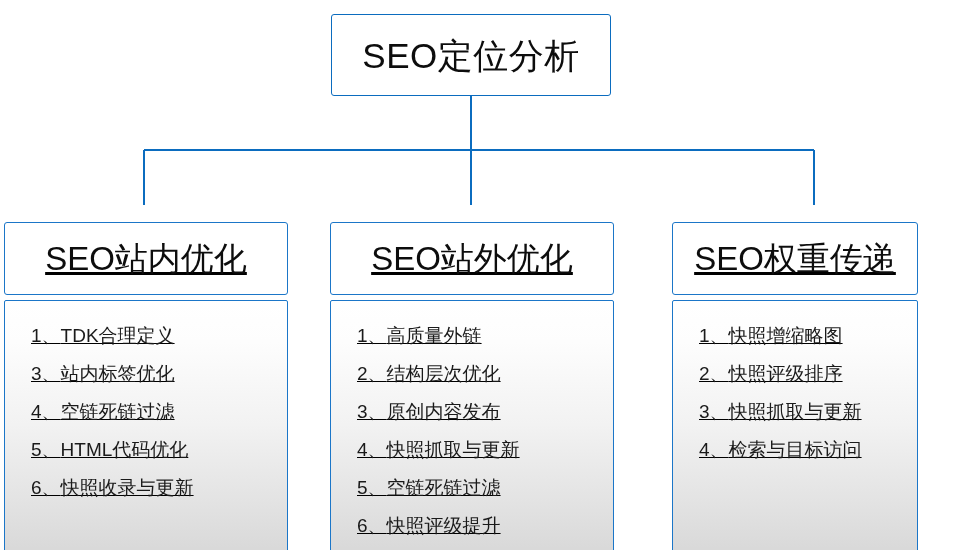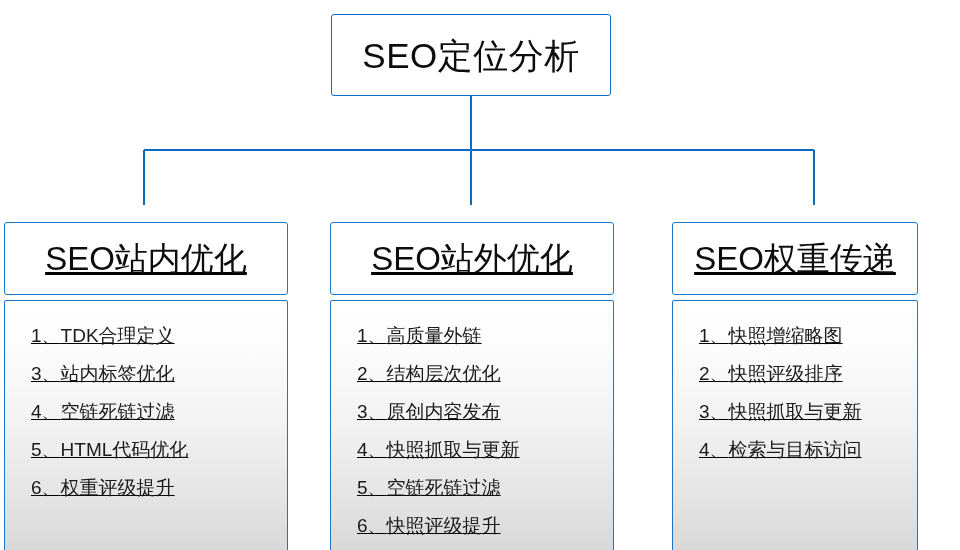--- a/index.html
+++ b/index.html
@@ -136,21 +136,21 @@
         <li>
           <span class="li-num">3、</span><span class="li-text">站内标签优化</span>
         </li>
         <li>
           <span class="li-num">4、</span><span class="li-text">空链死链过滤</span>
         </li>
         <li>
           <span class="li-num">5、</span><span class="li-text">HTML代码优化</span>
         </li>
         <li>
-          <span class="li-num">6、</span><span class="li-text">权重评级提升</span>
+          <span class="li-num">6、</span><span class="li-text">快照收录与更新</span>
         </li>
       </ul>
     </div>
   </div>
 
   <div class="branch" style="left:330px; width:284px;">
     <div class="branch-header">
       <span class="branch-header-text">SEO站外优化</span>
     </div>
     <div class="branch-body">

